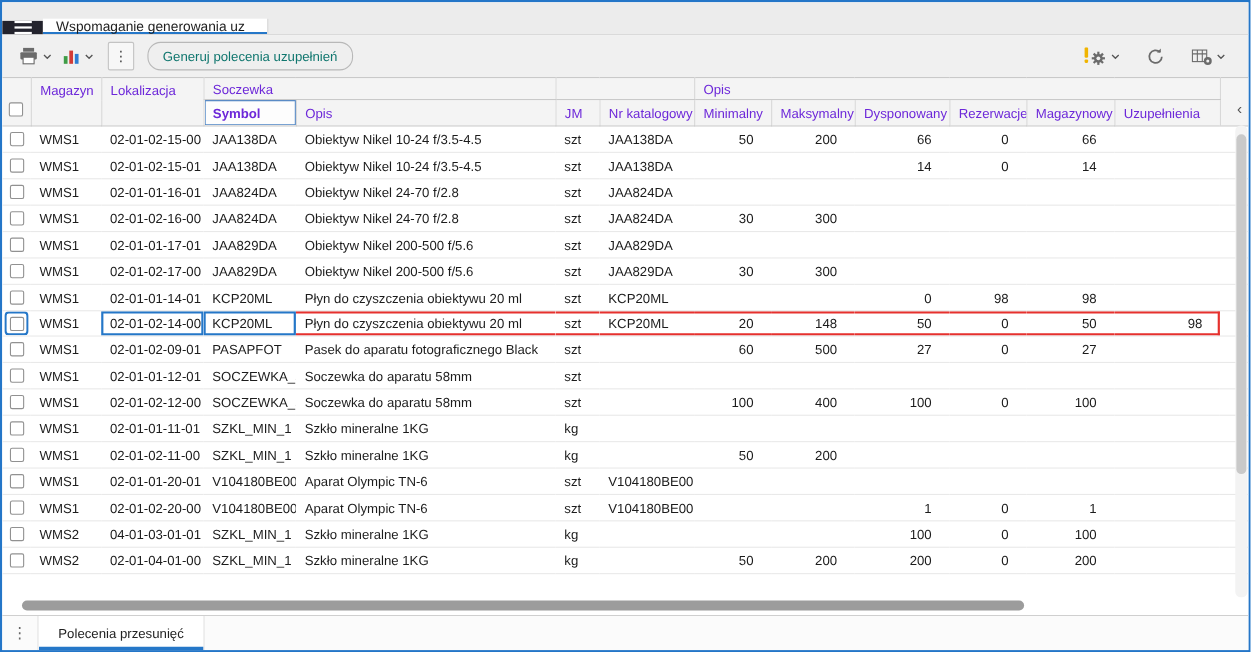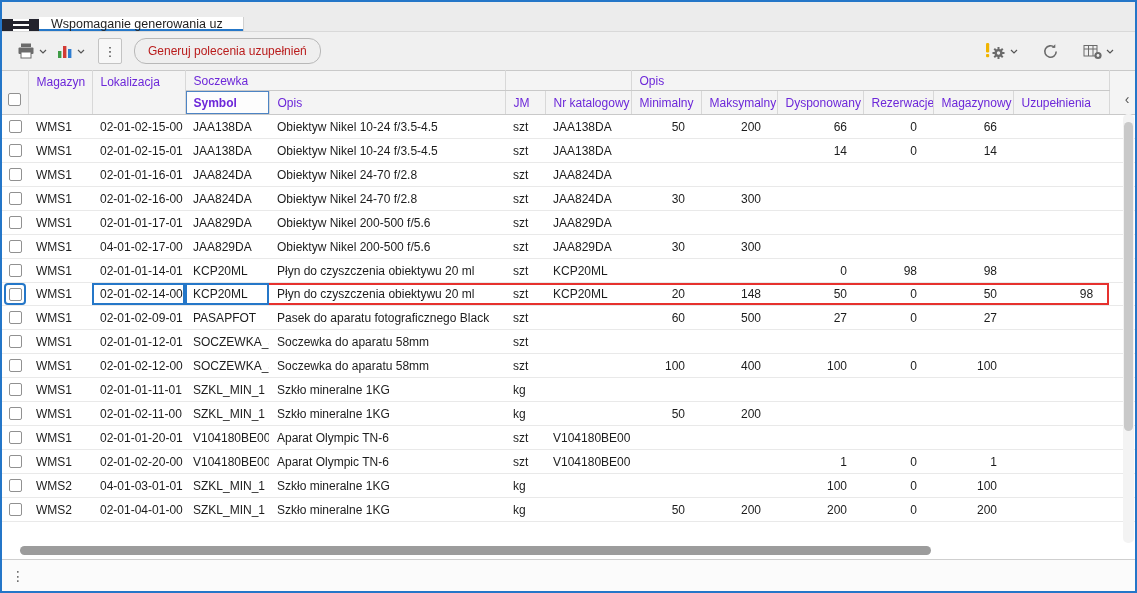--- a/index.html
+++ b/index.html
@@ -11,21 +11,21 @@
 
   
   .tabstrip { height:30px; background:#ececec; display:flex; align-items:flex-end; border-bottom:1px solid #d9d9d9; flex:0 0 auto; }
   .hamburger { width:37px; background:#23232d; display:flex; align-items:center; justify-content:center; cursor:pointer; flex:0 0 auto; }
   .toptab { width:205px; background:#fff; display:flex; align-items:center; padding:0 12px; border-right:1px solid #d0d0d0; box-shadow:inset 0 -2px 0 var(--blue); white-space:nowrap; overflow:hidden; font-size:12.5px; color:#1e1e1e; cursor:pointer; }
 
   
   .toolbar { height:38px; background:#f0f0f0; display:flex; align-items:center; padding:0 10px; flex:0 0 auto; }
   .tbtn { display:flex; align-items:center; gap:4px; padding:4px 5px; cursor:pointer; color:#555; }
   .dotsbtn { width:24px; height:26px; border:1px solid #c3c3c3; background:#f7f7f7; border-radius:2px; display:flex; align-items:center; justify-content:center; font-size:13px; color:#444; margin:0 8px; cursor:pointer; }
-  .genbtn { margin-left:4px; padding:5px 13px; background:#efefef; border:1px solid #b8b8b8; border-radius:12px; font-size:12px; color:#b91c1c; cursor:pointer; font-family:inherit; }
+  .genbtn { margin-left:4px; padding:5px 13px; background:#efefef; border:1px solid #b8b8b8; border-radius:12px; font-size:12px; color:#0f766e; cursor:pointer; font-family:inherit; }
   .tb-right { margin-left:auto; display:flex; align-items:center; gap:14px; padding-right:6px; }
 
   .filterbar { height:30px; display:flex; align-items:center; padding:0 12px; color:#9b9b9b; background:#fafafa; flex:0 0 auto; }
 
   
   .table-area { position:relative; flex:1 1 auto; background:#fff; overflow:hidden; }
   table { border-collapse:collapse; table-layout:fixed; width:100%; }
   thead th { background:var(--hdr-bg); font-weight:normal; text-align:left; color:#6d28d9; border-right:1px solid #d8d8d8; border-bottom:1px solid #c9c9c9; border-top:1px solid #c9c9c9; height:20px; padding:2px 8px; white-space:nowrap; overflow:hidden; }
   tr.h2 th { height:24px; border-top:none; }
   th.gtop { vertical-align:top; padding-top:4px; }
@@ -286,21 +286,21 @@
             <td class="num"></td>
             <td class="fill"></td>
           </tr>
           <tr>
             <td class="chk">
               <div class="cbcell">
                 <span class="cb"></span>
               </div>
             </td>
             <td>WMS1</td>
-            <td>04-01-02-17-00</td>
+            <td>02-01-02-17-00</td>
             <td>JAA829DA</td>
             <td>Obiektyw Nikel 200-500 f/5.6</td>
             <td>szt</td>
             <td>JAA829DA</td>
             <td class="num">30</td>
             <td class="num">300</td>
             <td class="num"></td>
             <td class="num"></td>
             <td class="num"></td>
             <td class="num"></td>
@@ -533,15 +533,18 @@
     <div class="vscroll">
       <div class="vthumb"></div>
     </div>
     <div class="hscroll">
       <div class="hthumb"></div>
     </div>
   </div>
 
   <div class="bottom-panel">
     <span class="bp-dots">⋮</span>
+    <div class="btab">
+      <span>Polecenia przesunięć</span>
+    </div>
   </div>
 
 </div>
 
 </body></html>

